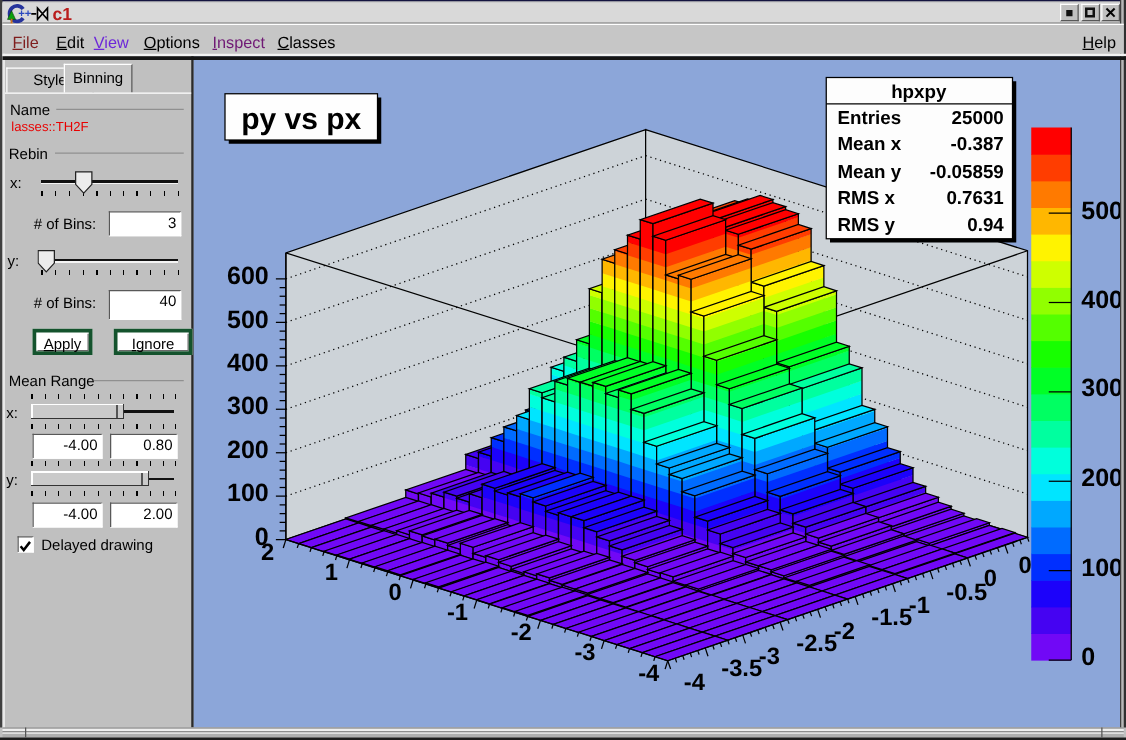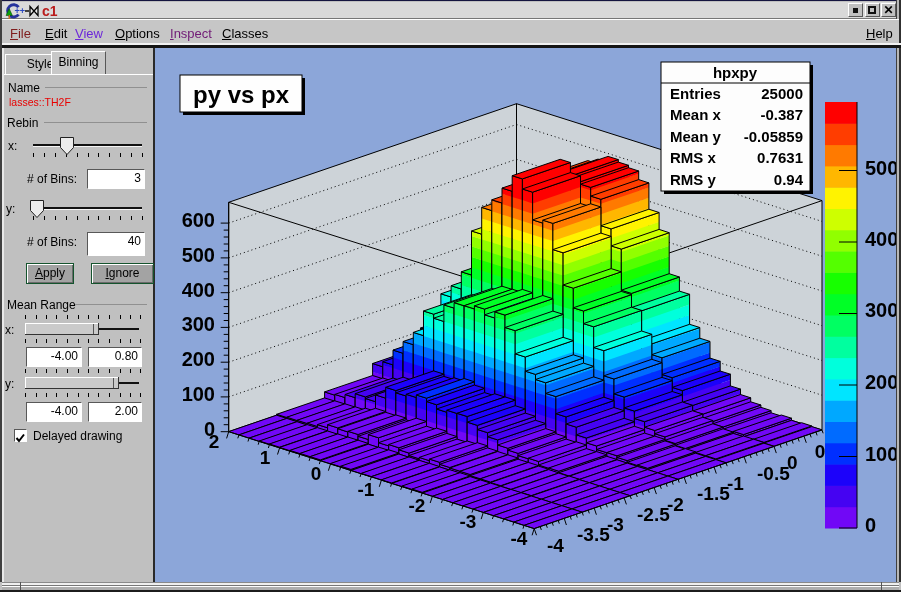--- a/index.html
+++ b/index.html
@@ -1,17 +1,17 @@
 <!DOCTYPE html>
 <html><head><meta charset="utf-8"><style>
 *{margin:0;padding:0;box-sizing:border-box}
 body{width:901px;height:592px;position:relative;font-family:"Liberation Sans",sans-serif;background:#c0c0c0;overflow:hidden}
 .abs{position:absolute}
 .raised{border-top:1px solid #fff;border-left:1px solid #fff;border-right:1px solid #585858;border-bottom:1px solid #585858;background:#c0c0c0}
-.btn{border:1px solid #14532d;background:#a3a3a3;box-shadow:inset 1px 1px 0 #fff,inset -1px -1px 0 #6a6a6a}
+.btn{border:3px solid #14532d;background:#ffffff;box-shadow:inset 1px 1px 0 #fff,inset -1px -1px 0 #6a6a6a}
 .inp{background:#fff;border:1px solid;border-color:#585858 #fff #fff #585858;font:12px "Liberation Sans",sans-serif;text-align:right;padding:1px 3px 0 0;color:#000}
 u{text-decoration:underline}
 </style></head>
 <body>
 
 <div class="abs" style="left:0;top:0;width:901px;height:1px;background:#151540"></div>
 <div class="abs" style="left:0;top:0;width:2px;height:592px;background:#404040"></div>
 <div class="abs" style="left:2px;top:2px;width:2px;height:588px;background:#e8e8e8"></div>
 <div class="abs" style="left:896px;top:0;width:5px;height:592px;background:#b8b8b8;border-left:1px solid #404040"></div>
 <div class="abs" style="left:899px;top:0;width:2px;height:592px;background:#303030"></div>

